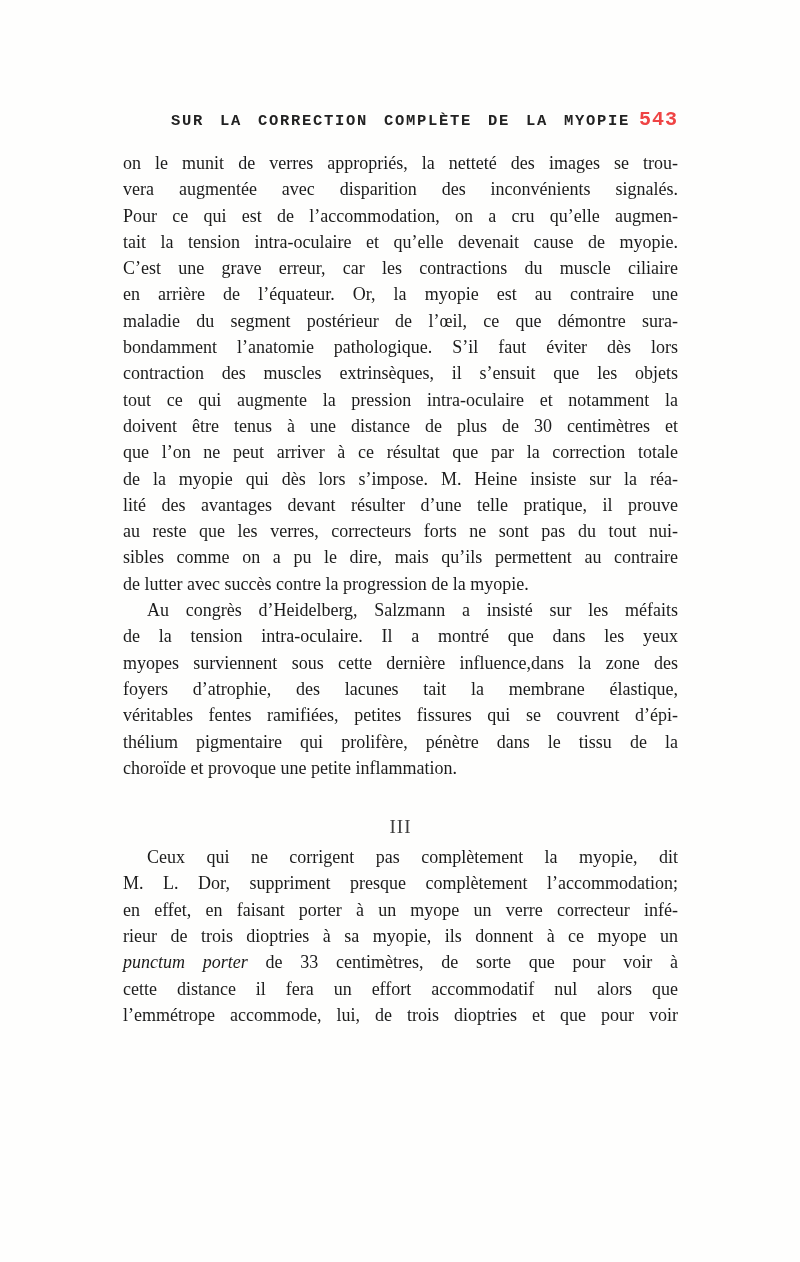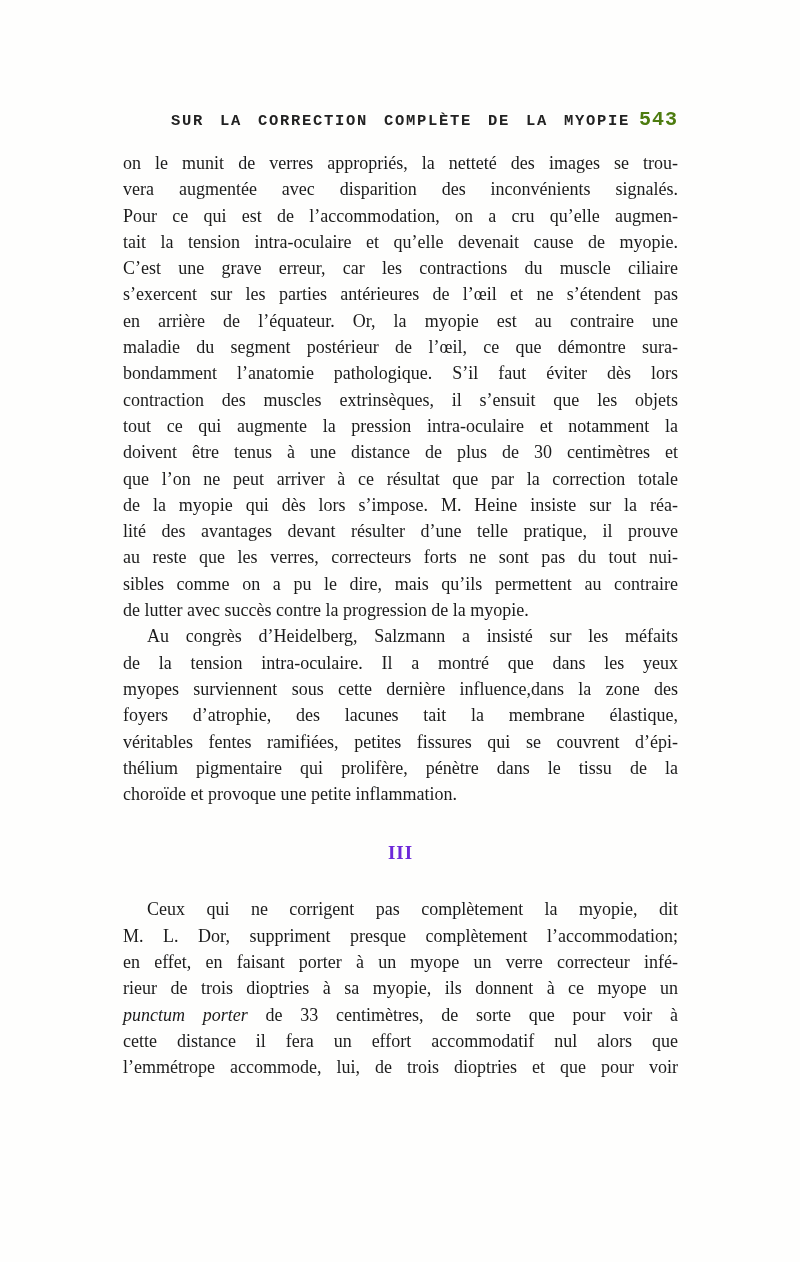--- a/index.html
+++ b/index.html
@@ -33,21 +33,21 @@
     font-weight: 700;
     color: #222222;
   }
   .page-number {
     position: absolute;
     right: 0;
     top: -4px;
     font-size: 20px;
     font-weight: 700;
     letter-spacing: 1px;
-    color: #4d7c0f;
+    color: #ef4444;
   }
   .text-block {
     position: absolute;
     top: 150px;
     left: 123px;
     width: 555px;
   }
   .para { margin: 0; }
   .line {
     font-size: 18px;
@@ -55,46 +55,45 @@
     text-align: justify;
     text-align-last: justify;
     white-space: nowrap; 
   }
   .line { white-space: normal; }
   .line.line-last { text-align-last: left; }
   .para.indent .line:first-child { text-indent: 24px; }
   .italic { font-style: italic; }
   .section-heading {
     font-size: 19px;
-    font-weight: 700;
+    font-weight: 400;
     text-align: center;
     letter-spacing: 1px;
     line-height: 26px;
     margin-top: 33px;
-    margin-bottom: 30px;
-    color: #6d28d9;
+    margin-bottom: 4px;
+    color: #404040;
   }
 </style>
 </head>
 <body>
 
 <div class="page">
   <div class="running-head">
     <span class="running-title">SUR LA CORRECTION COMPLÈTE DE LA MYOPIE</span>
     <span class="page-number">543</span>
   </div>
 
   <div class="text-block">
       <div class="para">
         <div class="line">on le munit de verres appropriés, la netteté des images se trou-</div>
         <div class="line">vera augmentée avec disparition des inconvénients signalés.</div>
         <div class="line">Pour ce qui est de l’accommodation, on a cru qu’elle augmen-</div>
         <div class="line">tait la tension intra-oculaire et qu’elle devenait cause de myopie.</div>
         <div class="line">C’est une grave erreur, car les contractions du muscle ciliaire</div>
-        <div class="line">s’exercent sur les parties antérieures de l’œil et ne s’étendent pas</div>
         <div class="line">en arrière de l’équateur. Or, la myopie est au contraire une</div>
         <div class="line">maladie du segment postérieur de l’œil, ce que démontre sura-</div>
         <div class="line">bondamment l’anatomie pathologique. S’il faut éviter dès lors</div>
         <div class="line">contraction des muscles extrinsèques, il s’ensuit que les objets</div>
         <div class="line">tout ce qui augmente la pression intra-oculaire et notamment la</div>
         <div class="line">doivent être tenus à une distance de plus de 30 centimètres et</div>
         <div class="line">que l’on ne peut arriver à ce résultat que par la correction totale</div>
         <div class="line">de la myopie qui dès lors s’impose. M. Heine insiste sur la réa-</div>
         <div class="line">lité des avantages devant résulter d’une telle pratique, il prouve</div>
         <div class="line">au reste que les verres, correcteurs forts ne sont pas du tout nui-</div>

